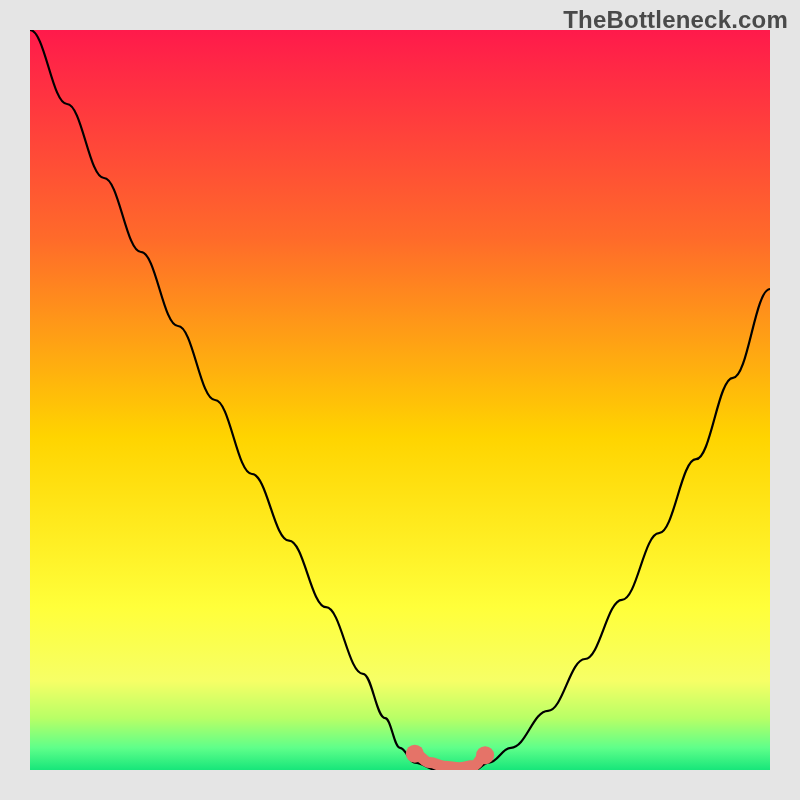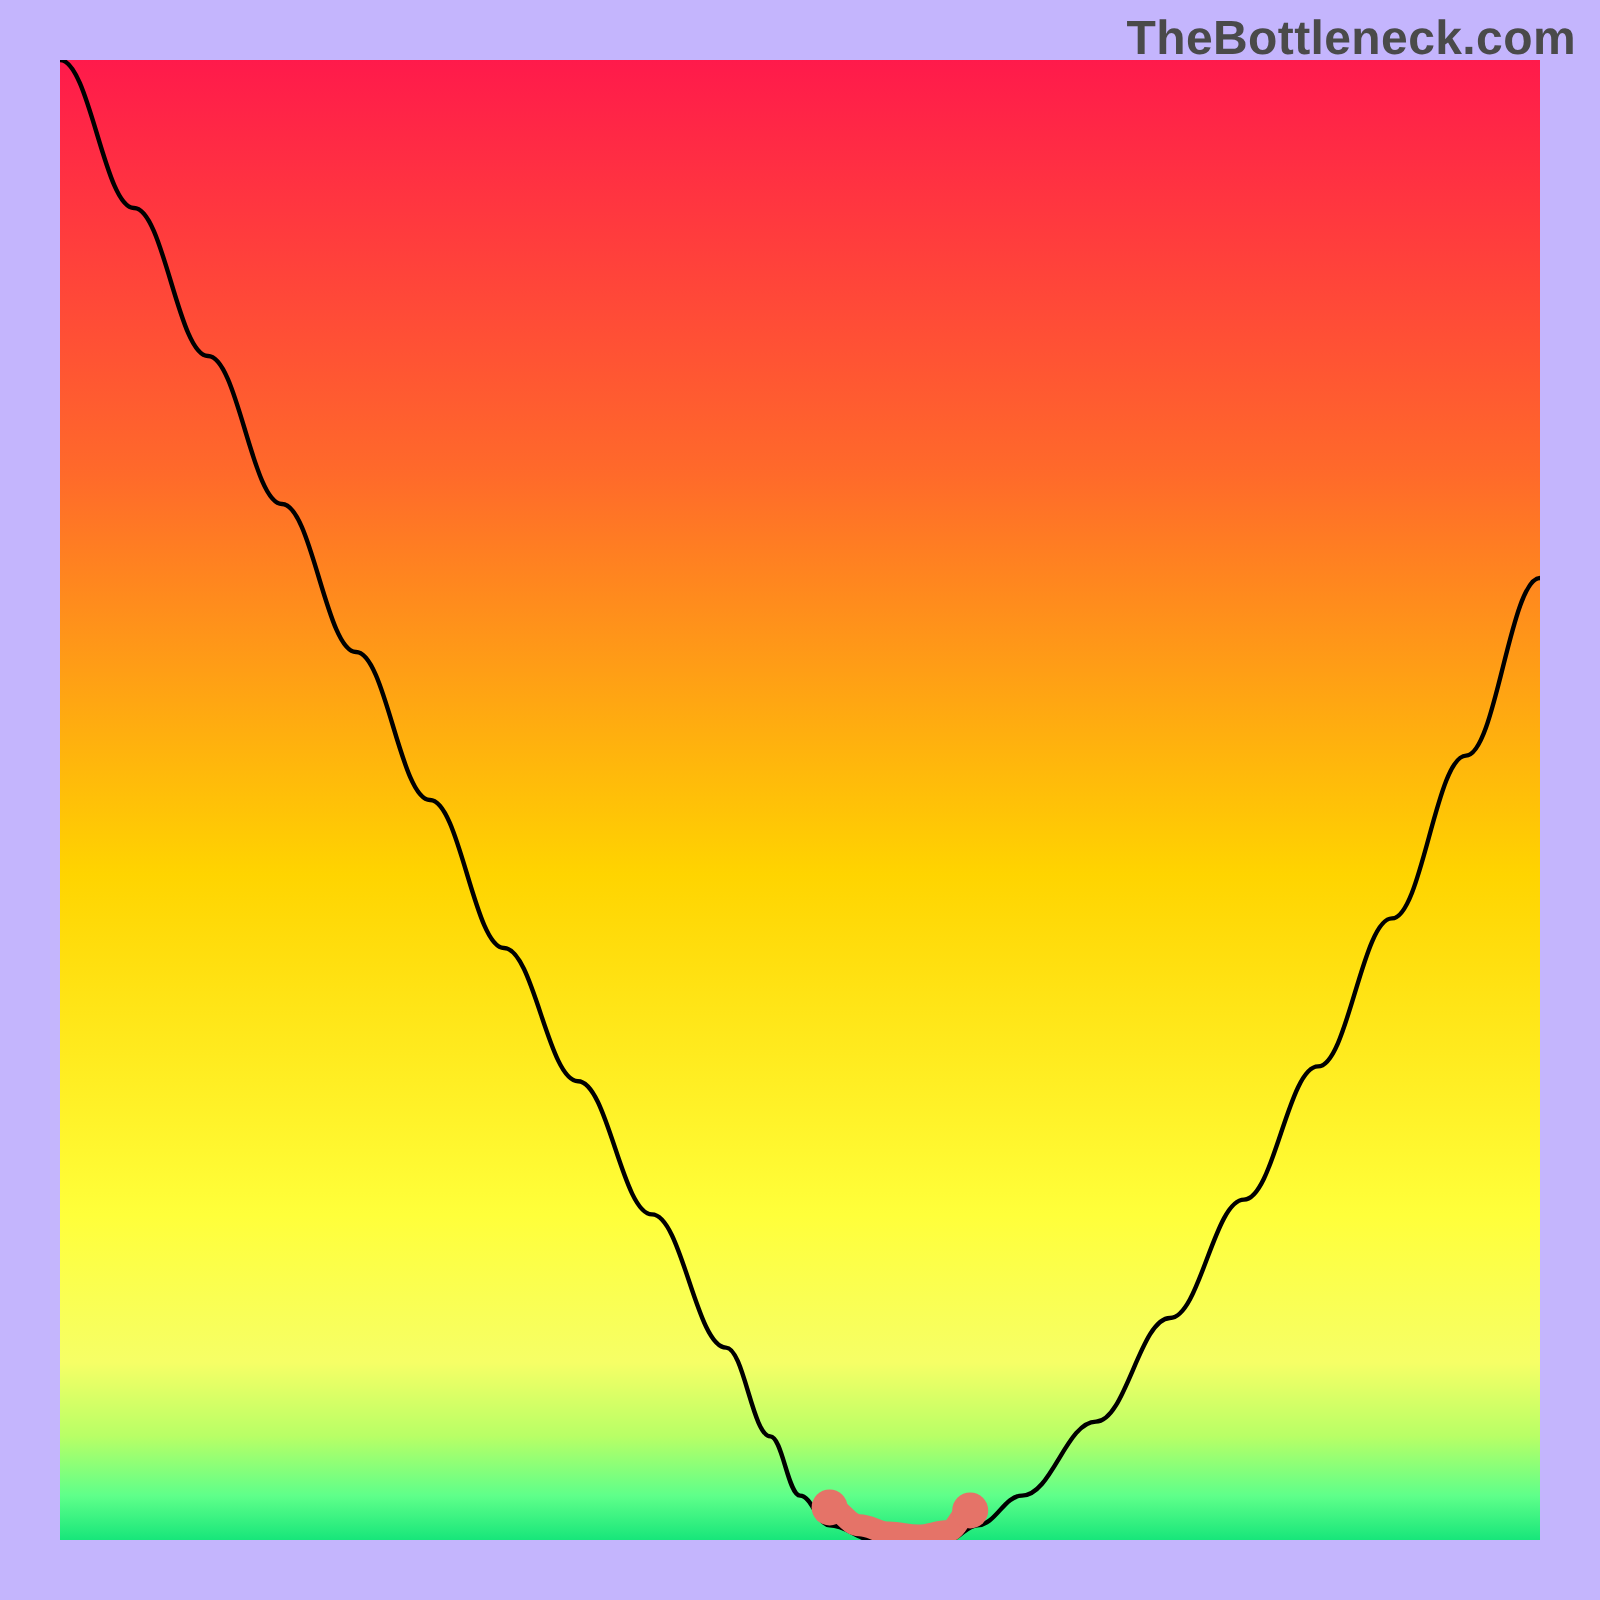--- a/index.html
+++ b/index.html
@@ -8,21 +8,21 @@
     width: 800px;
     height: 800px;
     overflow: hidden;
     background: #000;
     font-family: Arial, Helvetica, sans-serif;
   }
   .frame {
     position: relative;
     width: 800px;
     height: 800px;
-    background: #c4b5fd;
+    background: #e5e5e5;
   }
   .plot-area {
     position: absolute;
     left: 30px;
     top: 30px;
     width: 740px;
     height: 740px;
   }
   .watermark {
     position: absolute;

